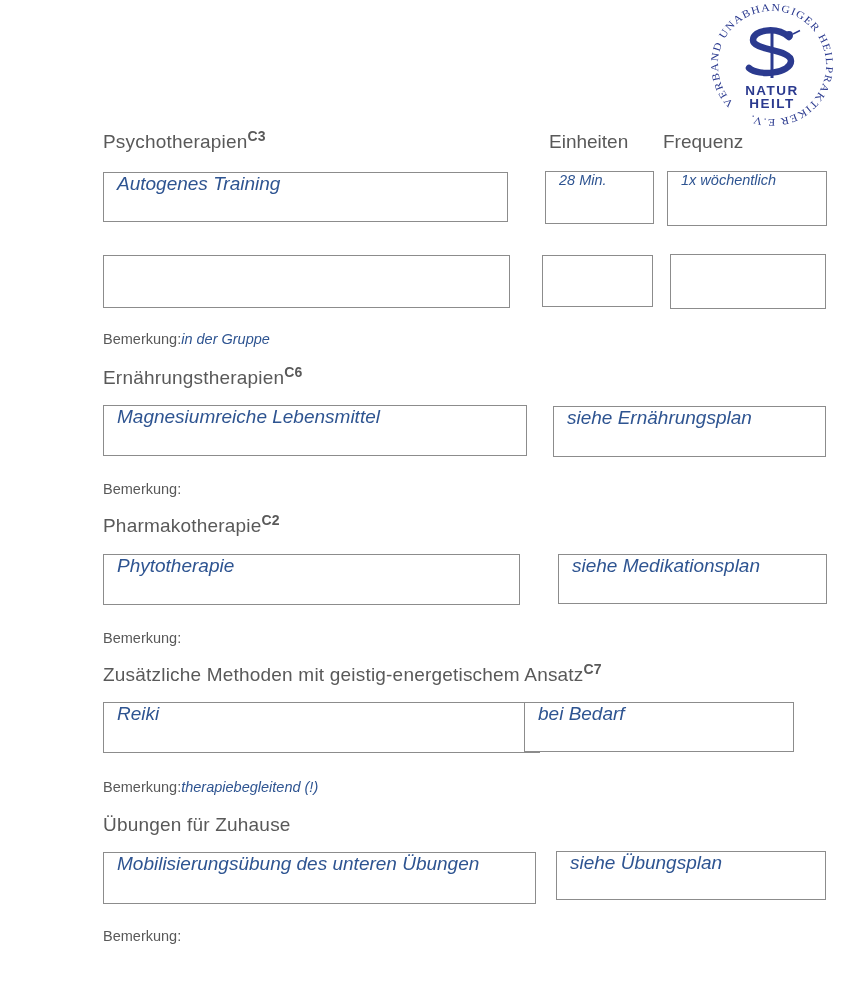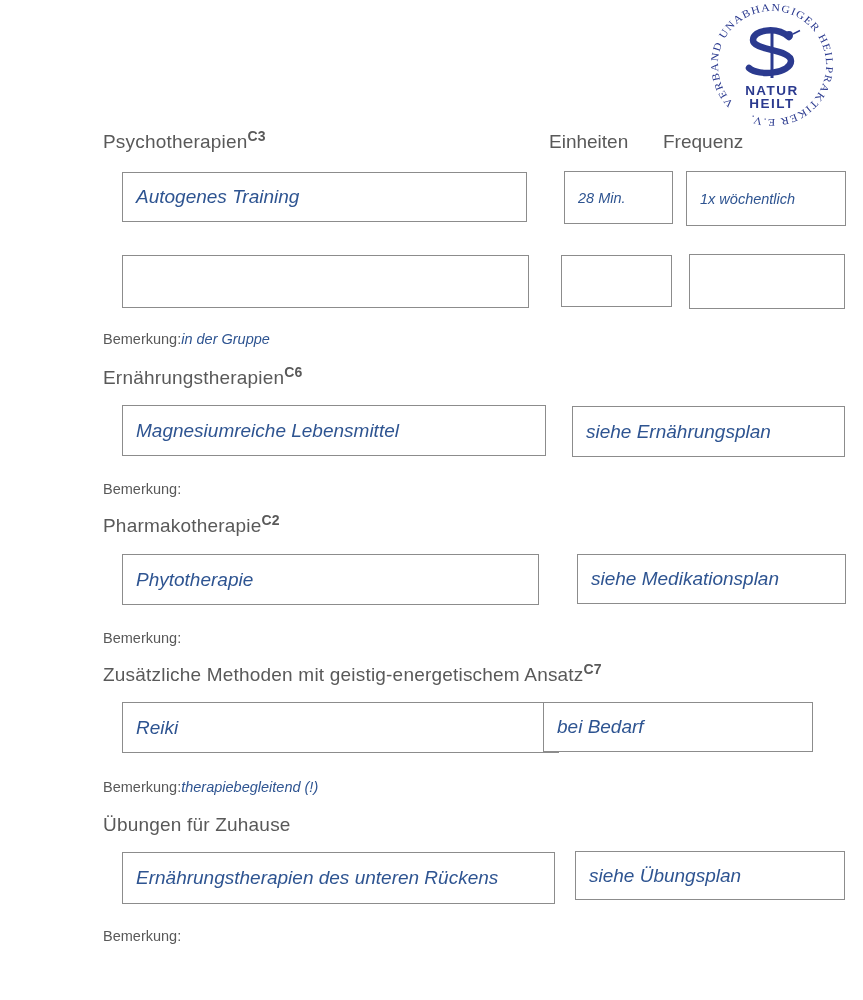--- a/index.html
+++ b/index.html
@@ -30,24 +30,22 @@
     color: #595959;
     font-size: 19px;
     white-space: nowrap;
   }
   .box {
     position: absolute;
     box-sizing: border-box;
     background: #ffffff;
     border: 1.5px solid #8c8c8c;
     display: flex;
-    align-items: center;
     padding-left: 13px;
     overflow: hidden;
-    margin-left: 19px;
   }
   .entry-text {
     font-style: italic;
     color: #2e5491;
     font-size: 19px;
     white-space: nowrap;
   }
   .entry-text.small {
     font-size: 14.5px;
   }
@@ -135,20 +133,20 @@
   <div class="box" style="left:103px; top:702px; width:437px; height:51px;">
     <span class="entry-text">Reiki</span>
   </div>
   <div class="box" style="left:524px; top:702px; width:270px; height:50px;">
     <span class="entry-text">bei Bedarf</span>
   </div>
   <div class="bemerkung" style="top:779px;"><span>Bemerkung:</span><span class="bem-value">therapiebegleitend (!)</span></div>
 
   <div class="section-title" style="top:814px;"><span>Übungen für Zuhause</span><sup></sup></div>
   <div class="box" style="left:103px; top:852px; width:433px; height:52px;">
-    <span class="entry-text">Ernährungstherapien des unteren Rückens</span>
+    <span class="entry-text">Mobilisierungsübung des unteren Übungen</span>
   </div>
   <div class="box" style="left:556px; top:851px; width:270px; height:49px;">
     <span class="entry-text">siehe Übungsplan</span>
   </div>
   <div class="bemerkung" style="top:928px;"><span>Bemerkung:</span><span class="bem-value"></span></div>
 
 </div>
 
 </body></html>

